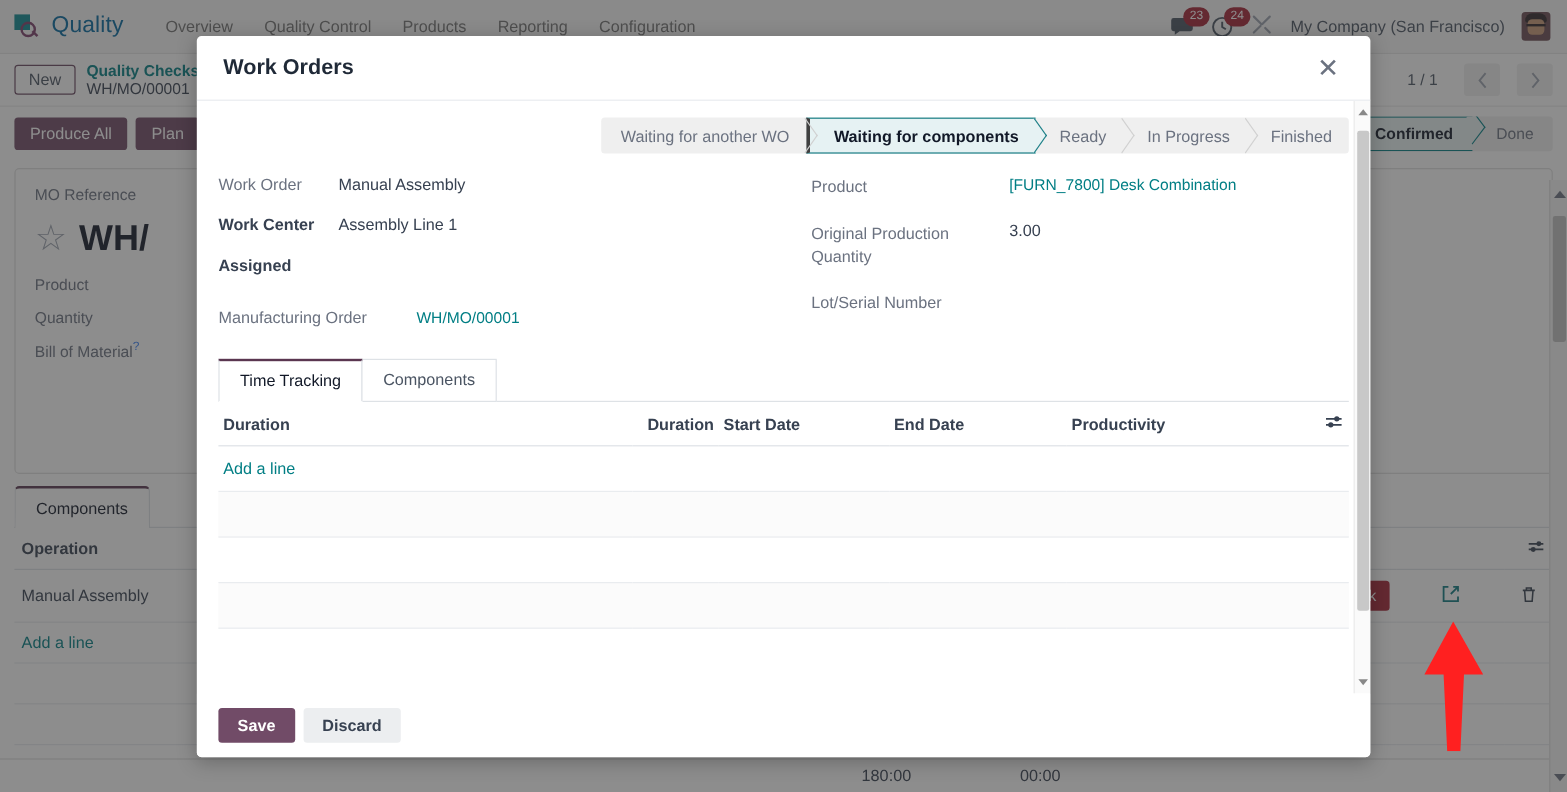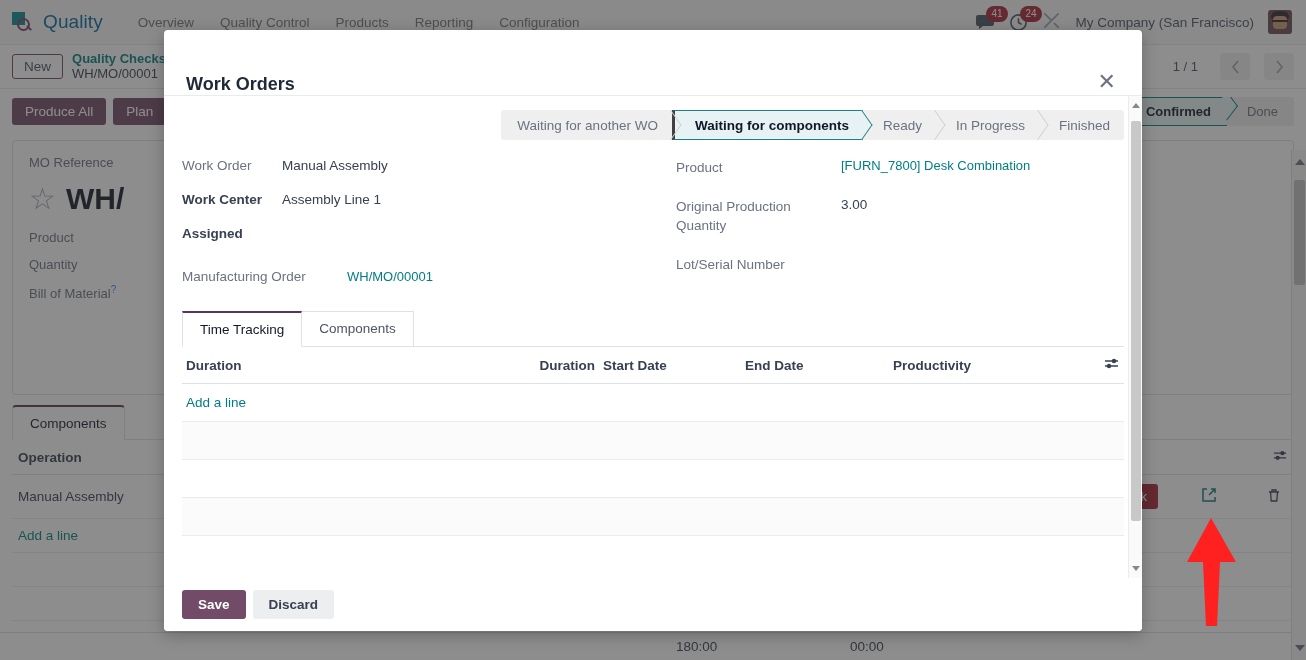--- a/index.html
+++ b/index.html
@@ -194,21 +194,21 @@
   #modal {
     position: absolute; left: 164px; top: 30px;
     width: 978px; height: 601px;
     background: #fff; z-index: 60;
     border-radius: 4px;
     box-shadow: 0 4px 16px rgba(0,0,0,.25);
     display: flex; flex-direction: column;
     overflow: hidden;
   }
   .modal-header {
-    height: 66px; display: flex; align-items: flex-end;
+    height: 54px; display: flex; align-items: center;
     padding: 0 22px; border-bottom: 1px solid #e9ecef;
     flex: 0 0 auto;
   }
   .modal-title { font-size: 18px; font-weight: 700; color: #1f2937; }
   .modal-close {
     margin-left: auto; background: none; border: none;
     font-size: 22px; color: #6b7280; cursor: pointer; line-height: 1;
     padding: 2px 4px;
   }
   .modal-body {
@@ -345,21 +345,21 @@
       <a>Quality Control</a>
       <a>Products</a>
       <a>Reporting</a>
       <a>Configuration</a>
     </nav>
     <div class="nav-right">
       <span class="nav-icon-badge">
         <svg width="20" height="18" viewBox="0 0 20 18">
           <path d="M3 2h14a2 2 0 0 1 2 2v7a2 2 0 0 1-2 2H8l-4 3v-3H3a2 2 0 0 1-2-2V4a2 2 0 0 1 2-2z" fill="#4b5563"></path>
         </svg>
-        <span class="badge">41</span>
+        <span class="badge">23</span>
       </span>
       <span class="nav-icon-badge">
         <svg width="19" height="19" viewBox="0 0 20 20">
           <circle cx="10" cy="10" r="8" fill="none" stroke="#4b5563" stroke-width="1.7"></circle>
           <path d="M10 5.5V10l3.2 2" fill="none" stroke="#4b5563" stroke-width="1.7"></path>
         </svg>
         <span class="badge">24</span>
       </span>
       <span>
         <svg width="19" height="19" viewBox="0 0 20 20">
@@ -474,21 +474,21 @@
             <td></td>
             <td></td>
             <td></td>
             <td></td>
           </tr>
       </tbody>
     </table>
   </div>
 
   <div class="bottom-times">
-    <span style="position:absolute; left:676px;">180:00</span>
+    <span style="position:absolute; left:718px;">180:00</span>
     <span style="position:absolute; left:850px;">00:00</span>
   </div>
 
   <div class="bg-scroll">
     <span class="arrow-up"></span>
     <span class="thumb"></span>
     <span class="arrow-dn"></span>
   </div>
 </div>
 

